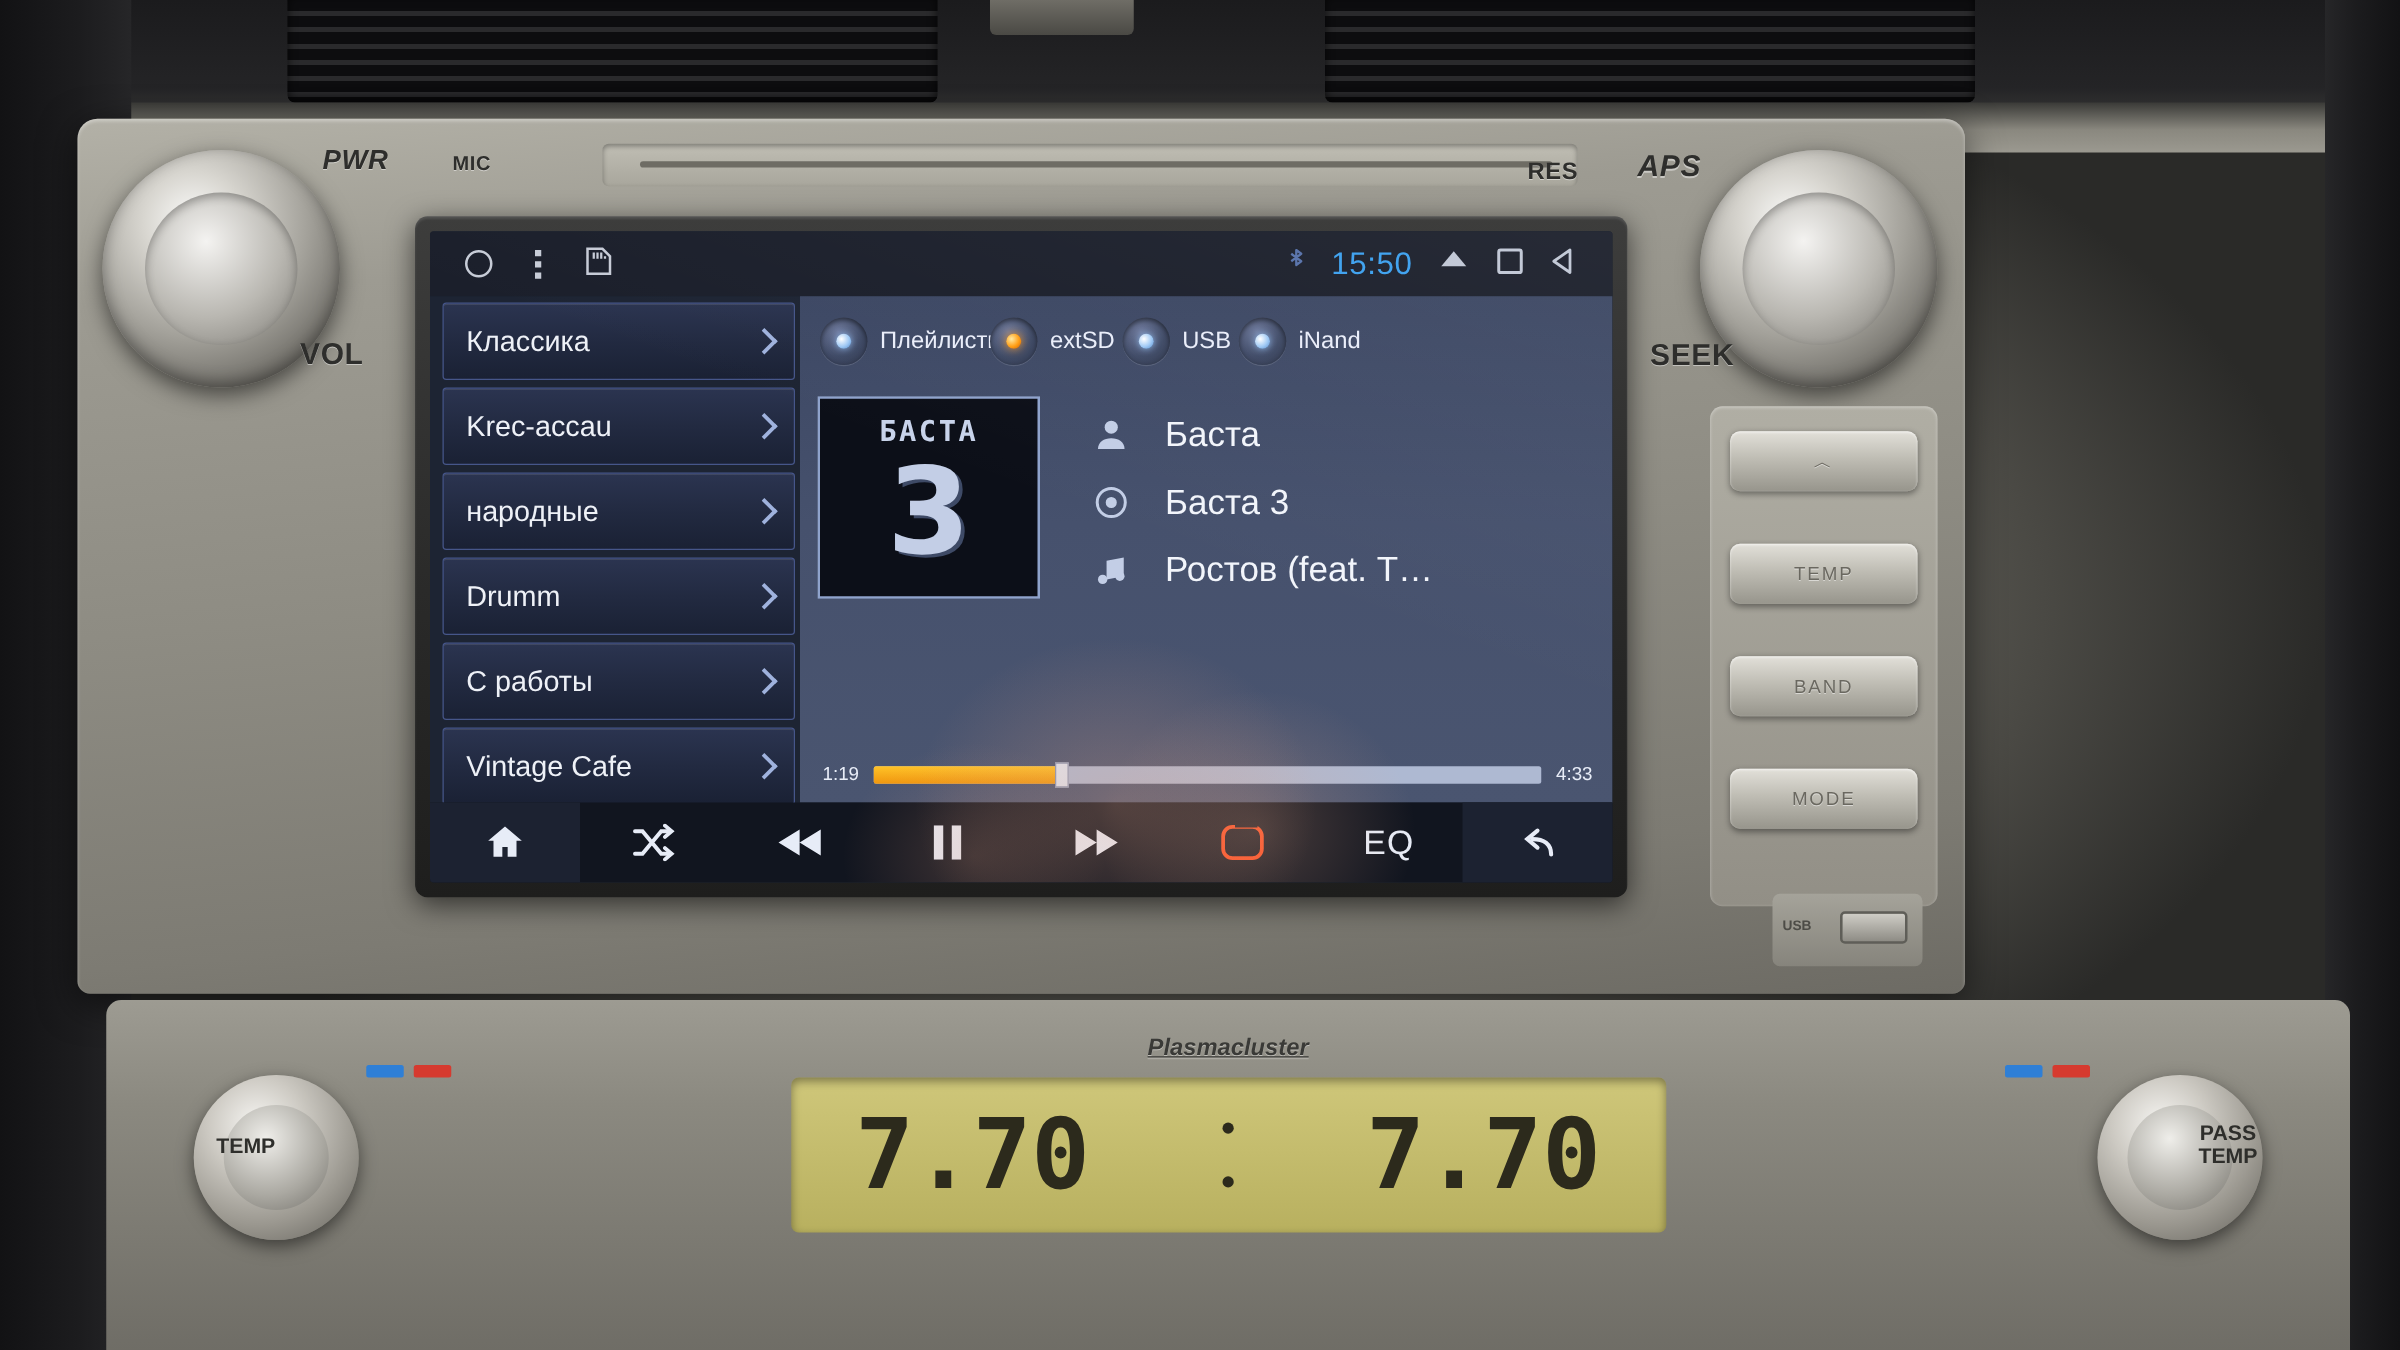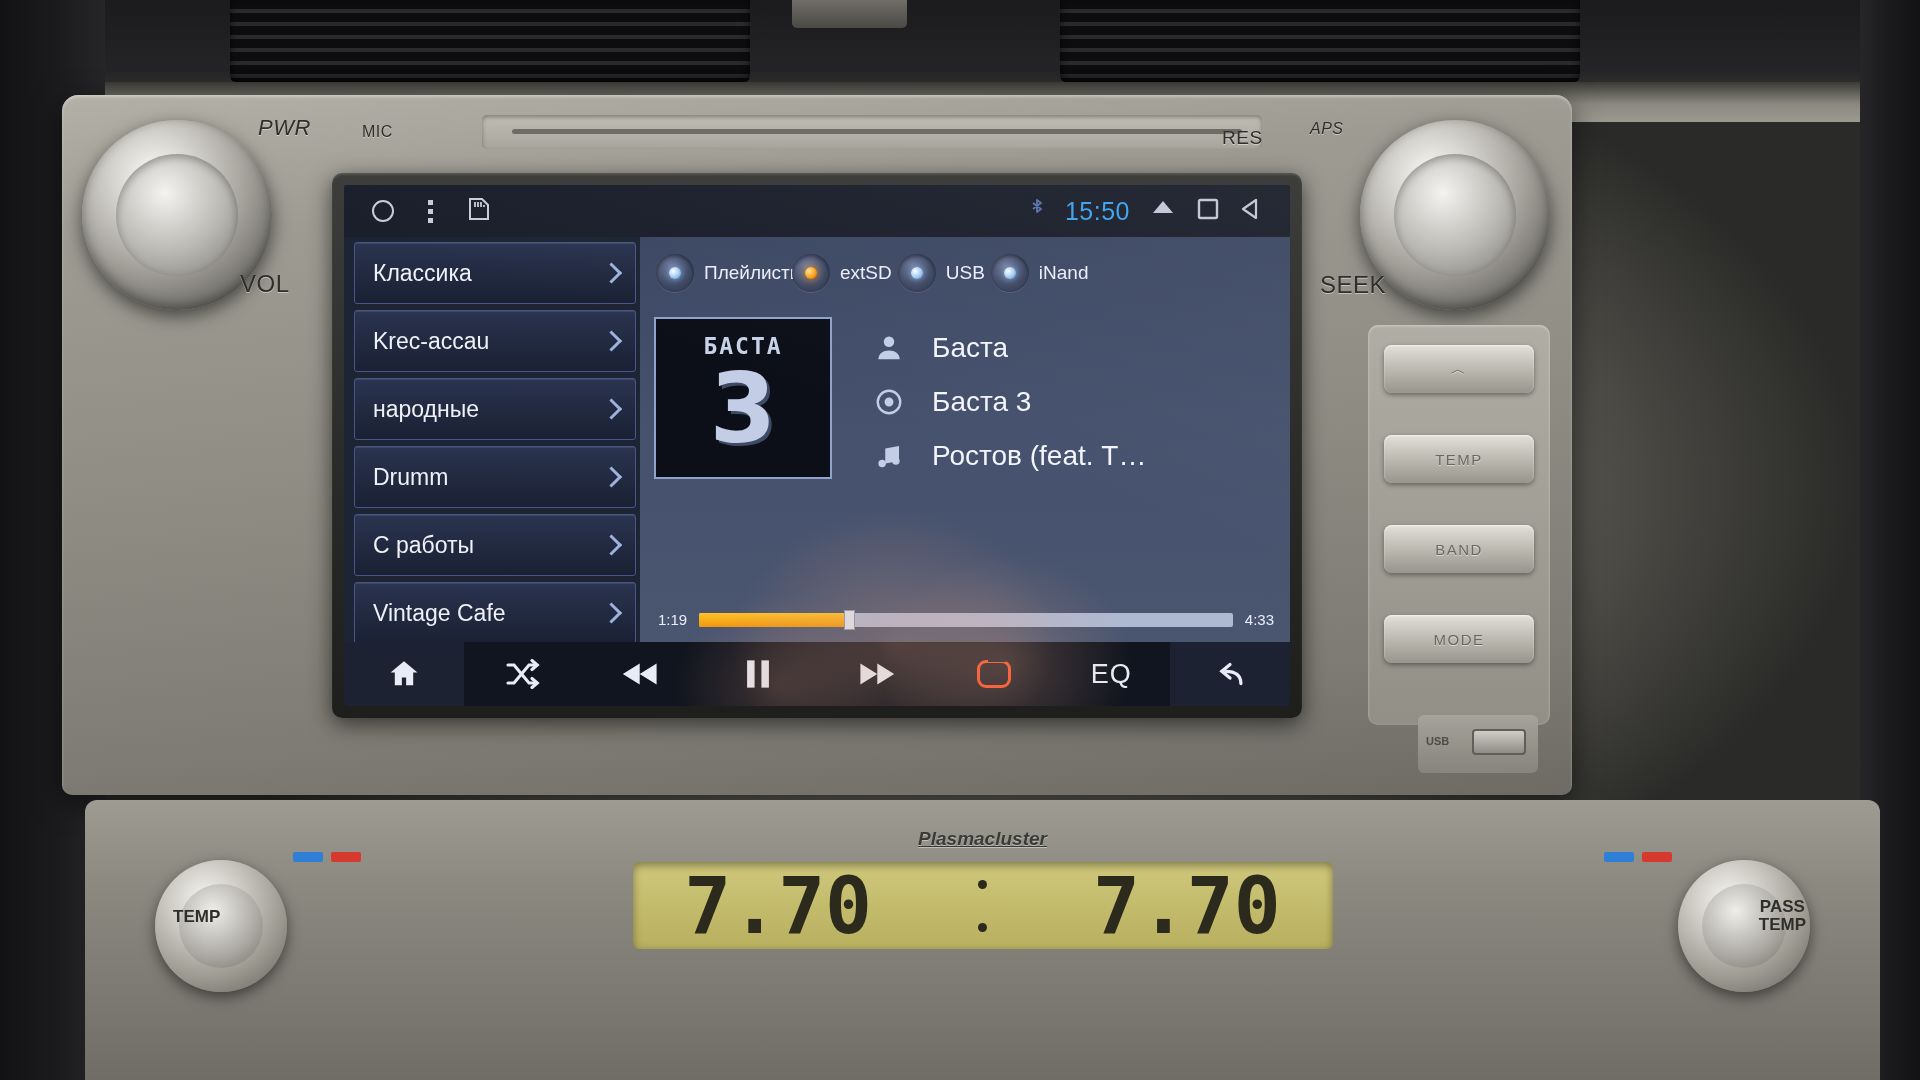--- a/index.html
+++ b/index.html
@@ -74,29 +74,29 @@
   }
   .knob::after {
     content: ""; position: absolute; inset: 34px; border-radius: 50%;
     background: radial-gradient(circle at 40% 32%, #f4f3f1, #b9b7b1 55%, #7c7a74 100%);
     box-shadow: inset 0 3px 8px rgba(0,0,0,.3);
   }
   .knob.left { left: 20px; top: 25px; }
   .knob.right { right: 22px; top: 25px; }
 
   .hu-label {
-    position: absolute; font-weight: normal; color: #2e2e2c;
+    position: absolute; font-weight: bold; color: #2e2e2c;
     font-style: italic; letter-spacing: .5px;
     text-shadow: 0 1px 0 rgba(255,255,255,.45);
   }
   .lbl-pwr { left: 196px; top: 20px; font-size: 22px; }
   .lbl-mic { left: 300px; top: 28px; font-size: 16px; font-style: normal; }
   .lbl-vol { left: 178px; top: 175px; font-size: 24px; font-style: normal; }
   .lbl-res { left: 1160px; top: 32px; font-size: 19px; font-style: normal; }
-  .lbl-aps { left: 1248px; top: 25px; font-size: 16px; }
+  .lbl-aps { left: 1248px; top: 25px; font-size: 24px; }
   .lbl-seek { left: 1258px; top: 176px; font-size: 24px; font-style: normal; }
 
   .sidebtn-panel {
     position: absolute; width: 182px;
     background: linear-gradient(180deg,#b0aea4,#928f86);
     border-radius: 10px; box-shadow: inset 0 1px 3px rgba(255,255,255,.4);
   }
   .sidebtn-panel.l { left: 22px; top: 230px; height: 400px; }
   .sidebtn-panel.r { right: 22px; top: 230px; height: 400px; }
   .sidebtn {
@@ -239,21 +239,21 @@
     border-radius: 12px 12px 0 0;
   }
   .plasma {
     position: absolute; left: 50%; transform: translateX(-50%); top: 28px;
     font-style: italic; font-weight: bold; font-size: 19px; color: #3a3a37;
     text-shadow: 0 1px 0 rgba(255,255,255,.4);
     text-decoration: underline;
   }
   .lcd {
     position: absolute; left: 50%; transform: translateX(-50%); top: 62px;
-    width: 700px; height: 87px; background: linear-gradient(180deg,#cfc77a,#b8b05f);
+    width: 700px; height: 124px; background: linear-gradient(180deg,#cfc77a,#b8b05f);
     border-radius: 6px; display: flex; align-items: center; justify-content: space-around;
     box-shadow: inset 0 3px 8px rgba(0,0,0,.4);
   }
   .lcd-num { font-family: "DejaVu Sans Mono", monospace; font-size: 78px; font-weight: bold; color: #2c2a1c; }
   .lcd-dots { width: 14px; display:flex; flex-direction: column; gap: 34px; align-items:center;}
   .lcd-dots i { width: 9px; height: 9px; border-radius: 50%; background: #2c2a1c; display:block;}
   .temp-knob {
     position: absolute; width: 132px; height: 132px; border-radius: 50%; top: 60px;
     background: radial-gradient(circle at 38% 30%, #f6f5f2 0%, #cecbc4 30%, #9a978f 65%, #5f5d57 100%);
     box-shadow: 0 5px 14px rgba(0,0,0,.5);

